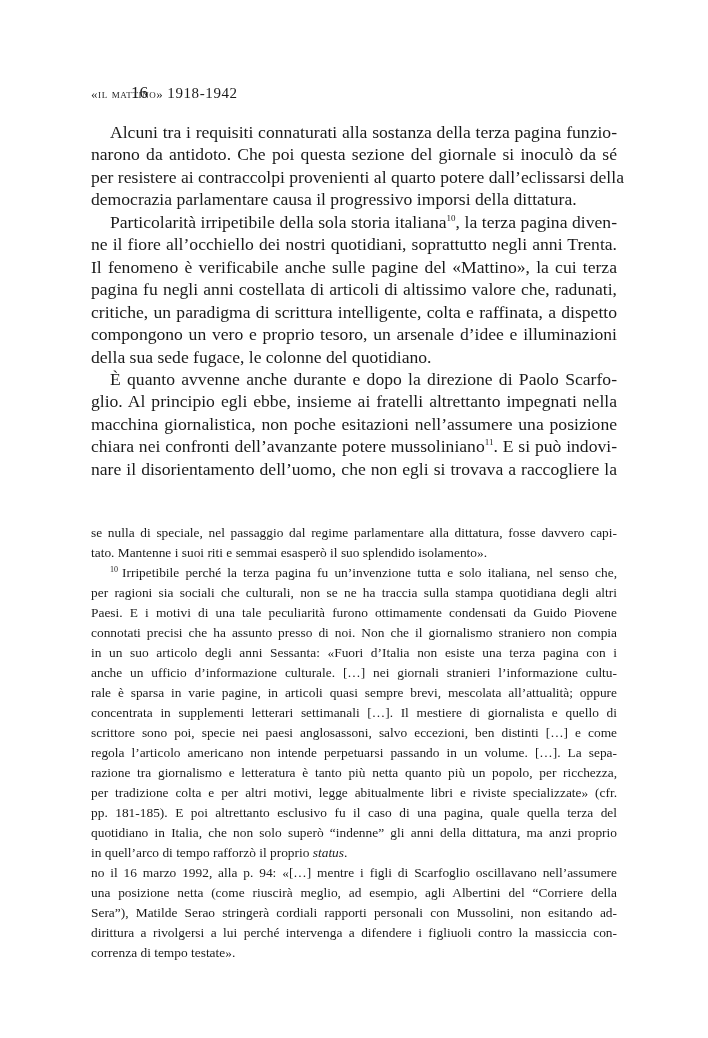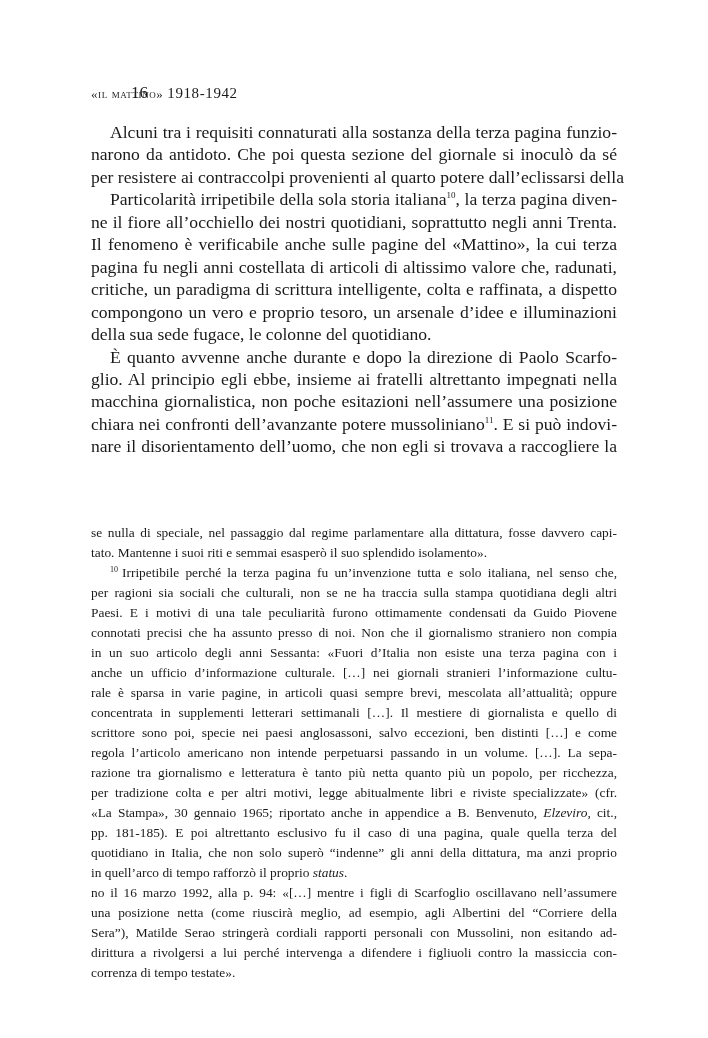--- a/index.html
+++ b/index.html
@@ -107,20 +107,21 @@
     <span class="page-number">16</span>
     <div class="running-title"><span>«il mattino» </span><span class="year">1918-1942</span></div>
   </div>
 
   <div class="body-text">
 
     <div>
       <span class="line indent">Alcuni tra i requisiti connaturati alla sostanza della terza pagina funzio-</span>
       <span class="line">narono da antidoto. Che poi questa sezione del giornale si inoculò da sé</span>
       <span class="line">per resistere ai contraccolpi provenienti al quarto potere dall’eclissarsi della</span>
+      <span class="line last">democrazia parlamentare causa il progressivo imporsi della dittatura.</span>
     </div>
 
     <div>
       <span class="line indent"><span>Particolarità irripetibile della sola storia italiana</span><sup>10</sup><span>, la terza pagina diven-</span></span>
       <span class="line">ne il fiore all’occhiello dei nostri quotidiani, soprattutto negli anni Trenta.</span>
       <span class="line">Il fenomeno è verificabile anche sulle pagine del «Mattino», la cui terza</span>
       <span class="line">pagina fu negli anni costellata di articoli di altissimo valore che, radunati,</span>
       <span class="line">critiche, un paradigma di scrittura intelligente, colta e raffinata, a dispetto</span>
       <span class="line">compongono un vero e proprio tesoro, un arsenale d’idee e illuminazioni</span>
       <span class="line last">della sua sede fugace, le colonne del quotidiano.</span>
@@ -148,21 +149,20 @@
       <span class="line">Paesi. E i motivi di una tale peculiarità furono ottimamente condensati da Guido Piovene</span>
       <span class="line">connotati precisi che ha assunto presso di noi. Non che il giornalismo straniero non compia</span>
       <span class="line">in un suo articolo degli anni Sessanta: «Fuori d’Italia non esiste una terza pagina con i</span>
       <span class="line">anche un ufficio d’informazione culturale. […] nei giornali stranieri l’informazione cultu-</span>
       <span class="line">rale è sparsa in varie pagine, in articoli quasi sempre brevi, mescolata all’attualità; oppure</span>
       <span class="line">concentrata in supplementi letterari settimanali […]. Il mestiere di giornalista e quello di</span>
       <span class="line">scrittore sono poi, specie nei paesi anglosassoni, salvo eccezioni, ben distinti […] e come</span>
       <span class="line">regola l’articolo americano non intende perpetuarsi passando in un volume. […]. La sepa-</span>
       <span class="line">razione tra giornalismo e letteratura è tanto più netta quanto più un popolo, per ricchezza,</span>
       <span class="line">per tradizione colta e per altri motivi, legge abitualmente libri e riviste specializzate» (cfr.</span>
-      <span class="line"><span>«La Stampa», 30 gennaio 1965; riportato anche in appendice a B. Benvenuto, </span><em>Elzeviro</em><span>, cit.,</span></span>
       <span class="line">pp. 181-185). E poi altrettanto esclusivo fu il caso di una pagina, quale quella terza del</span>
       <span class="line">quotidiano in Italia, che non solo superò “indenne” gli anni della dittatura, ma anzi proprio</span>
       <span class="line last"><span>in quell’arco di tempo rafforzò il proprio </span><em>status</em><span>.</span></span>
     </div>
 
     <div>
       <span class="line">no il 16 marzo 1992, alla p. 94: «[…] mentre i figli di Scarfoglio oscillavano nell’assumere</span>
       <span class="line">una posizione netta (come riuscirà meglio, ad esempio, agli Albertini del “Corriere della</span>
       <span class="line">Sera”), Matilde Serao stringerà cordiali rapporti personali con Mussolini, non esitando ad-</span>
       <span class="line">dirittura a rivolgersi a lui perché intervenga a difendere i figliuoli contro la massiccia con-</span>

